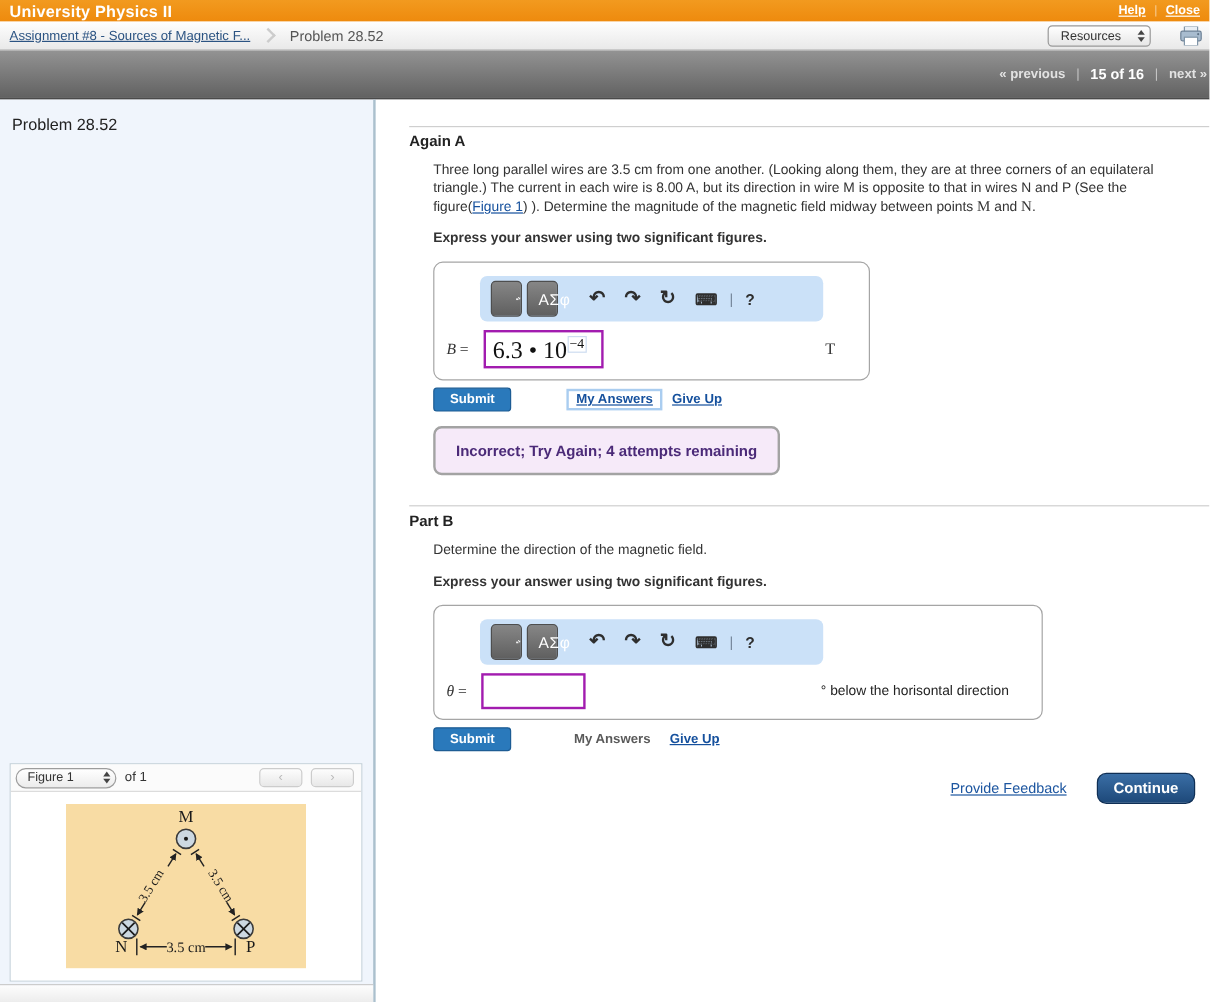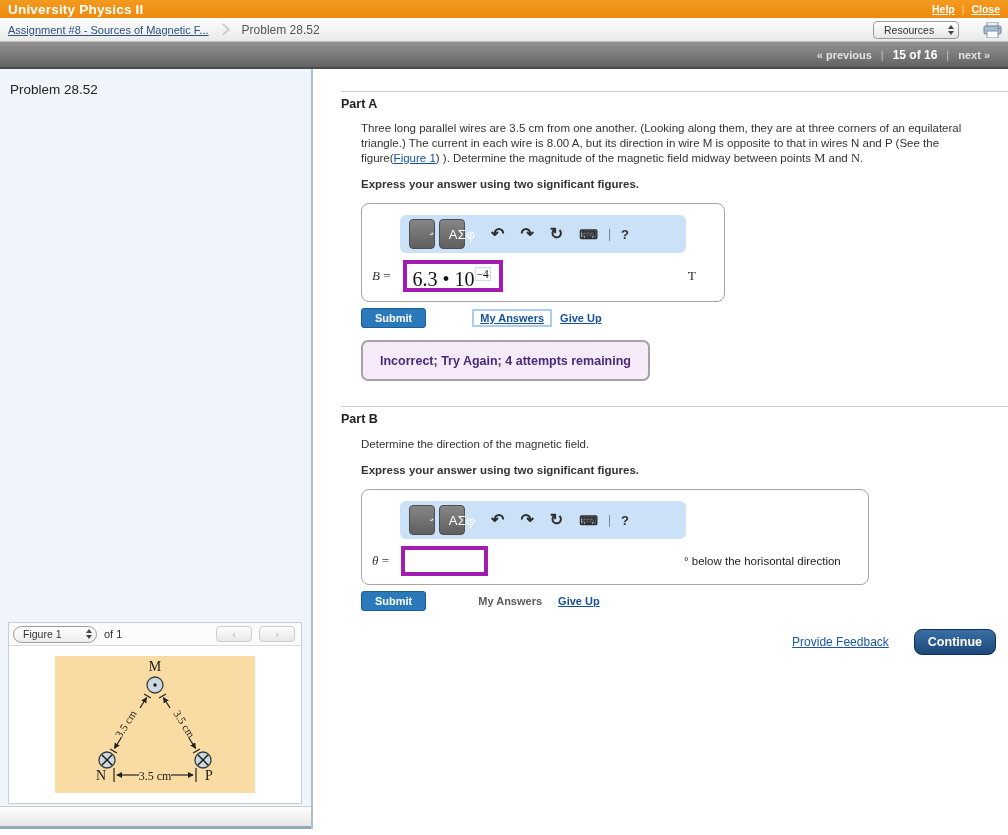--- a/index.html
+++ b/index.html
@@ -23,23 +23,23 @@
   .crumb-current { color:#555; font-size:12px; }
   .crumb-right { margin-left:auto; display:flex; align-items:center; gap:24px; }
   .resources-select { width:86px; height:18px; border:1px solid #999; border-radius:4px;
     background:linear-gradient(180deg,#fff,#e6e6e6); display:flex; align-items:center;
     justify-content:space-between; padding:0 4px 0 10px; font-size:10.5px; color:#333; cursor:pointer; }
   .stepper { display:flex; flex-direction:column; gap:2px; }
   .stepper .up { width:0; height:0; border-left:3px solid transparent; border-right:3px solid transparent; border-bottom:4px solid #444; }
   .stepper .down { width:0; height:0; border-left:3px solid transparent; border-right:3px solid transparent; border-top:4px solid #444; }
 
   
-  .page-nav { height:27px; background:linear-gradient(180deg,#939393,#626262);
+  .page-nav { height:41px; background:linear-gradient(180deg,#939393,#626262);
     border-bottom:2px solid #4a4a4a; display:flex; align-items:center; justify-content:flex-end;
-    padding-right:18px; gap:9px; overflow:hidden; }
+    padding-right:2px; gap:9px; overflow:hidden; }
   .page-nav a { color:#e2e2e2; font-weight:bold; font-size:11px; text-decoration:none; }
   .page-nav .pos { color:#fff; font-weight:bold; font-size:12px; }
   .page-nav .sep { color:#c4c4c4; font-size:11px; }
 
   
   .content { display:flex; height:760px; }
 
   
   .sidebar { width:313px; min-width:313px; background:#f0f5fc; border-right:2px solid #abc0cd;
     position:relative; }
@@ -83,21 +83,21 @@
     align-items:center; justify-content:center; margin-right:4px; cursor:pointer;padding-left:20px; }
   .eq-btn.greek { font-size:13px; letter-spacing:.5px; }
   .eq-icons { display:flex; align-items:center; margin-left:14px; gap:0; }
   .eq-icon { color:#2e2e2e; font-size:16px; font-weight:bold; padding:0 8px; cursor:pointer; line-height:1; }
   .eq-icon.small { font-size:13px; }
   .eq-divider { color:#7a8austin9; color:#74859a; font-size:12px; padding:0 2px; }
 
   .answer-row { display:flex; align-items:center; margin-top:7px; padding-left:10px; }
   .var-label { font-family:"Liberation Serif", serif; font-size:13px; }
   .var-label i { font-style:italic; }
-  .ans-input { margin-left:12px; border:4px solid #a21caf; background:#fff;
+  .ans-input { margin-left:12px; border:2px solid #a21caf; background:#fff;
     display:flex; align-items:flex-start; padding:2px 6px 0 6px; }
   .input-a { width:100px; height:32px; }
   .input-b { width:87px; height:30px; }
   .ans-value { font-family:"Liberation Serif", serif; font-size:20px; color:#111; line-height:26px; }
   .ans-exp { font-family:"Liberation Serif", serif; font-size:11.5px; color:#111;
     border:1px solid #cddcf0; padding:0 1px; margin-top:1px; }
   .unit-t { margin-left:auto; margin-right:28px; font-family:"Liberation Serif", serif; font-size:13.5px; }
   .unit-suffix { margin-left:196px; font-size:11.5px; color:#222; white-space:nowrap; }
 
   .submit-row { display:flex; align-items:center; margin-top:6px; }
@@ -231,21 +231,21 @@
         </svg>
       </div>
     </div>
     <div class="sidebar-footer"></div>
     <div class="sidebar-bottomline"></div>
   </div>
 
   <div class="main">
 
     <div class="section-divider"></div>
-    <div class="part-title">Part A</div>
+    <div class="part-title">Again A</div>
     <div class="part-body">
       <p class="problem-text">
         <span>Three long parallel wires are 3.5 cm from one another. (Looking along them, they are at three corners of an equilateral triangle.) The current in each wire is 8.00 A, but its direction in wire M is opposite to that in wires N and P (See the figure(</span><a href="#">Figure 1</a><span>) ). Determine the magnitude of the magnetic field midway between points </span><span class="math">M</span><span> and </span><span class="math">N</span><span>.</span>
       </p>
       <div class="instruction">Express your answer using two significant figures.</div>
 
       <div class="answer-box box-a">
         <div class="eq-toolbar">
           <div class="eq-btn">
             <svg width="23" height="16" viewBox="0 0 23 16">

